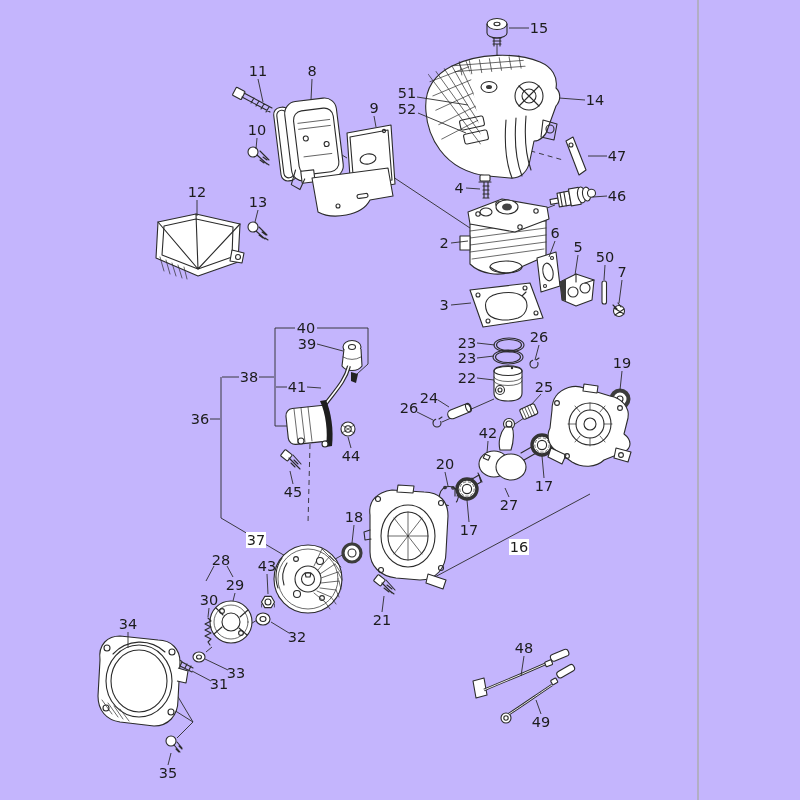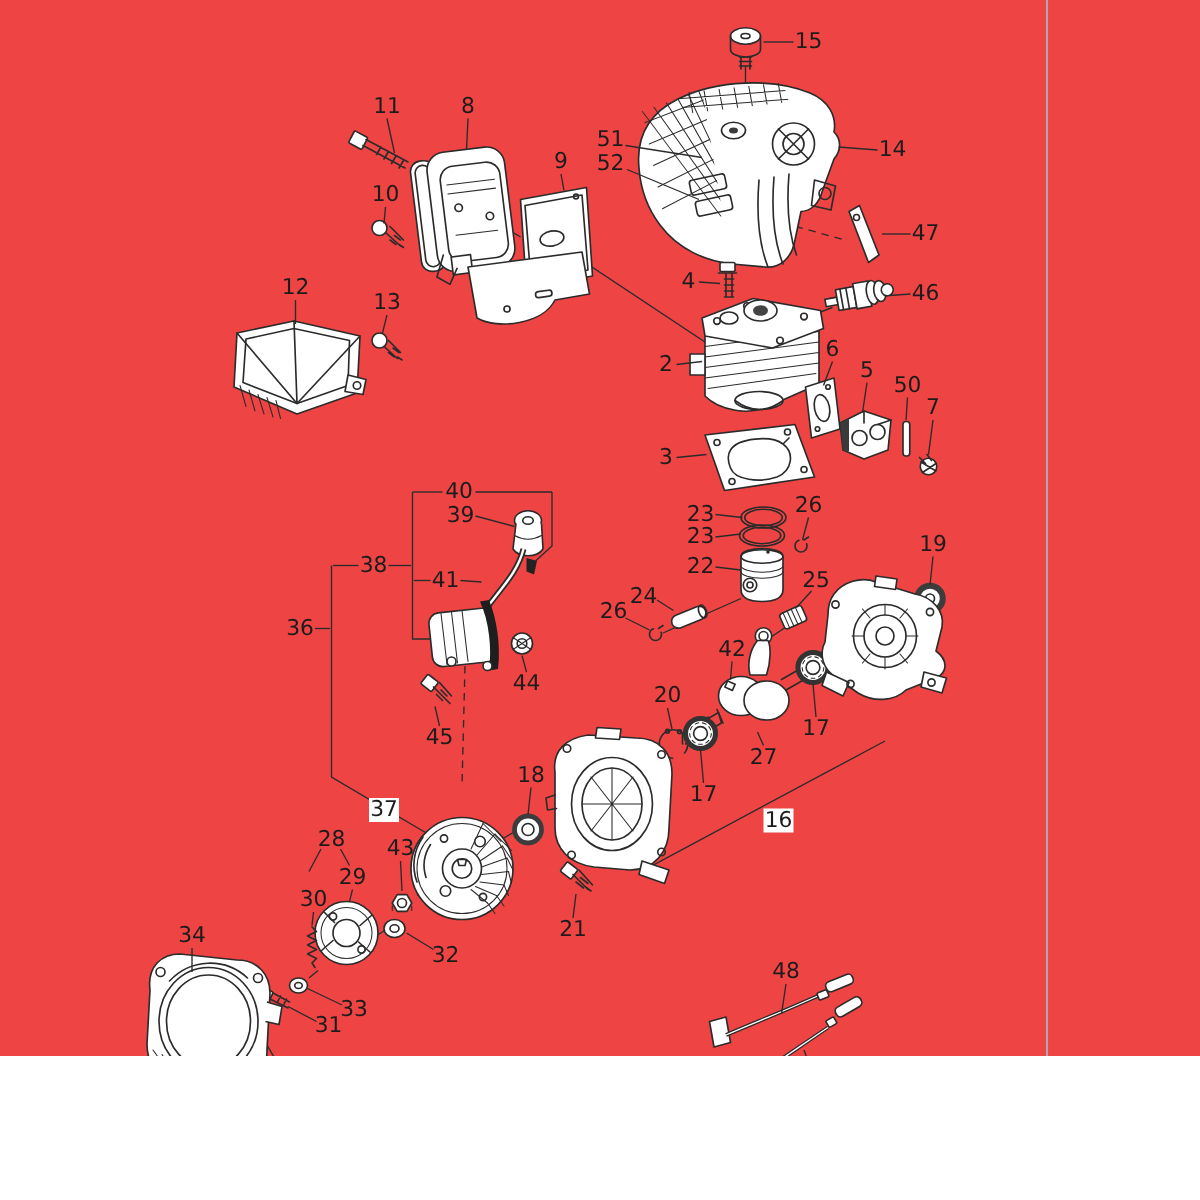--- a/index.html
+++ b/index.html
@@ -1,16 +1,16 @@
 <!DOCTYPE html>
 <html><head>
 <meta charset="utf-8">
 <style>
   html,body{margin:0;padding:0;background:#fff;}
-  .stage{position:relative;width:800px;height:704px;background:#ef4444;overflow:hidden;
+  .stage{position:relative;width:800px;height:800px;background:#c4b5fd;overflow:hidden;
          font-family:"DejaVu Sans","Liberation Sans",sans-serif;}
   svg{position:absolute;left:0;top:0;}
   .part{fill:none;stroke:#2b2b2b;stroke-width:1.1;stroke-linejoin:round;stroke-linecap:round;}
   .partW{fill:#ffffff;stroke:#2b2b2b;stroke-width:1.1;stroke-linejoin:round;}
   .thin{stroke-width:0.7;}
   .lbl{font-size:14.5px;fill:#1c1c1c;}
   .leader{fill:none;stroke:#2b2b2b;stroke-width:0.9;}
 </style>
 </head>
 <body>

